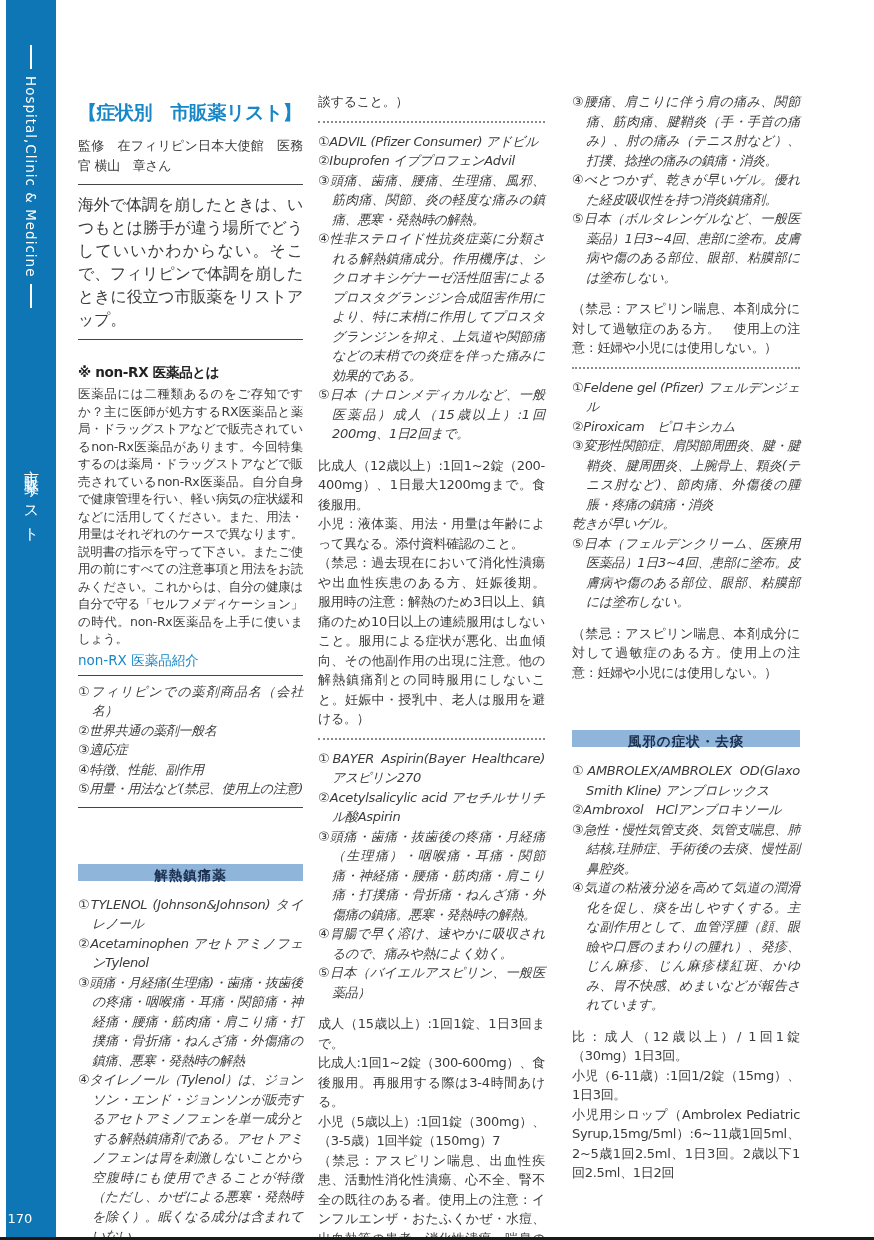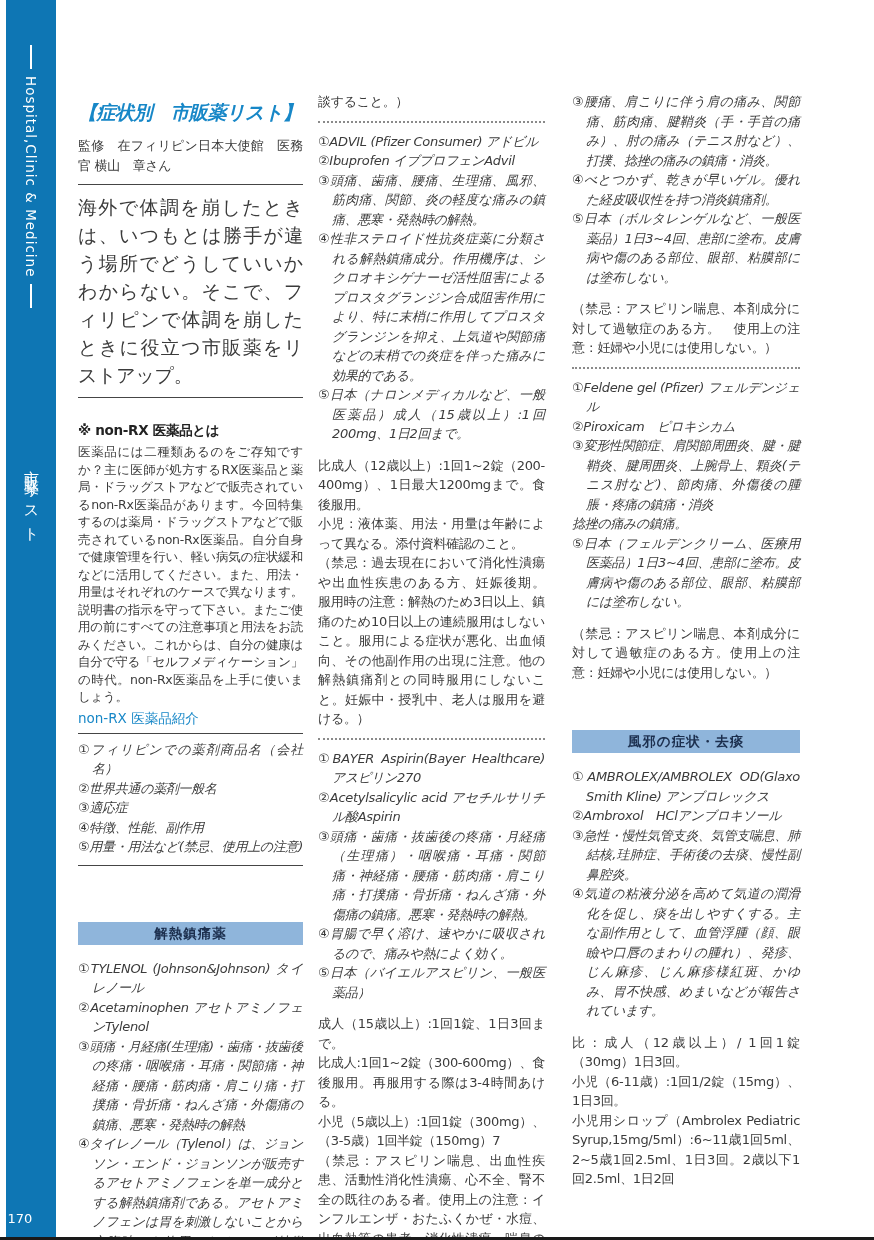--- a/index.html
+++ b/index.html
@@ -27,29 +27,29 @@
   .bottom-edge{position:absolute;left:0;bottom:0;width:874px;height:3px;background:#1a1a1a;}
   
   .col{position:absolute;top:92px;}
   #col1{left:78px;width:225px;top:100px;}
   #col2{left:318px;width:227px;}
   #col3{left:572px;width:228px;}
   .para,.item,.byline,.intro,.para-sm{
     font-size:13px;line-height:19.5px;letter-spacing:-0.3px;text-align:justify;margin:0;
   }
   .item{padding-left:14px;text-indent:-14px;font-style:italic;}
-  .intro{font-size:19px;line-height:28px;margin:2px 0;}
+  .intro{font-size:16px;line-height:23px;margin:2px 0;}
   .para-sm{font-size:12.5px;line-height:17.5px;}
-  .col-title{color:var(--title-blue);font-size:19px;font-weight:bold;letter-spacing:-0.5px;margin:0 0 10px;white-space:nowrap;font-style:italic;}
+  .col-title{color:var(--title-blue);font-size:19px;font-weight:bold;letter-spacing:-0.5px;margin:0 0 10px;white-space:nowrap;}
   .byline{line-height:20px;}
   .rule{border-top:1.5px solid var(--rule);margin:8px 0;}
   .bold-head{font-weight:bold;font-size:13.5px;color:#222;margin:4px 0 3px;letter-spacing:-0.3px;}
   .blue-head{color:var(--title-blue);font-size:13.5px;font-weight:500;margin-top:4px;padding-bottom:5px;border-bottom:1.5px solid var(--rule);margin-bottom:6px;}
   .bar-heading{background:var(--bar-bg);color:var(--bar-text);font-weight:bold;font-size:13.5px;
-    text-align:center;height:23px;line-height:23px;margin:4px 0 14px;letter-spacing:1px;}
+    text-align:center;height:17px;line-height:23px;margin:4px 0 14px;letter-spacing:1px;}
   .dotted{border-top:2px dotted #8a8a8a;margin:9px 0;}
   .gap{height:12px;}
   .gap-lg{height:44px;}
 </style>
 </head>
 <body>
 
 <div class="sidebar">
   <div class="sidebar-en">
     <div class="vbar"></div>
@@ -112,21 +112,21 @@
   <div class="col" id="col3">
       <div class="item">③腰痛、肩こりに伴う肩の痛み、関節痛、筋肉痛、腱鞘炎（手・手首の痛み）、肘の痛み（テニス肘など）、打撲、捻挫の痛みの鎮痛・消炎。</div>
       <div class="item">④べとつかず、乾きが早いゲル。優れた経皮吸収性を持つ消炎鎮痛剤。</div>
       <div class="item">⑤日本（ボルタレンゲルなど、一般医薬品）1日3~4回、患部に塗布。皮膚病や傷のある部位、眼部、粘膜部には塗布しない。</div>
       <div class="gap"></div>
       <div class="para">（禁忌：アスピリン喘息、本剤成分に対して過敏症のある方。　使用上の注意：妊婦や小児には使用しない。）</div>
       <div class="dotted"></div>
       <div class="item">①Feldene gel (Pfizer) フェルデンジェル</div>
       <div class="item">②Piroxicam　ピロキシカム</div>
       <div class="item">③変形性関節症、肩関節周囲炎、腱・腱鞘炎、腱周囲炎、上腕骨上、顆炎(テニス肘など)、節肉痛、外傷後の腫脹・疼痛の鎮痛・消炎</div>
-      <div class="item">捻挫の痛みの鎮痛。</div>
+      <div class="item">乾きが早いゲル。</div>
       <div class="item">⑤日本（フェルデンクリーム、医療用医薬品）1日3~4回、患部に塗布。皮膚病や傷のある部位、眼部、粘膜部には塗布しない。</div>
       <div class="gap"></div>
       <div class="para">（禁忌：アスピリン喘息、本剤成分に対して過敏症のある方。使用上の注意：妊婦や小児には使用しない。）</div>
       <div class="gap-lg"></div>
       <div class="bar-heading">風邪の症状・去痰</div>
       <div class="item">①AMBROLEX/AMBROLEX OD(Glaxo Smith Kline) アンブロレックス</div>
       <div class="item">②Ambroxol　HClアンブロキソール</div>
       <div class="item">③急性・慢性気管支炎、気管支喘息、肺結核,珪肺症、手術後の去痰、慢性副鼻腔炎。</div>
       <div class="item">④気道の粘液分泌を高めて気道の潤滑化を促し、痰を出しやすくする。主な副作用として、血管浮腫（顔、眼瞼や口唇のまわりの腫れ）、発疹、じん麻疹、じん麻疹様紅斑、かゆみ、胃不快感、めまいなどが報告されています。</div>
       <div class="gap"></div>

